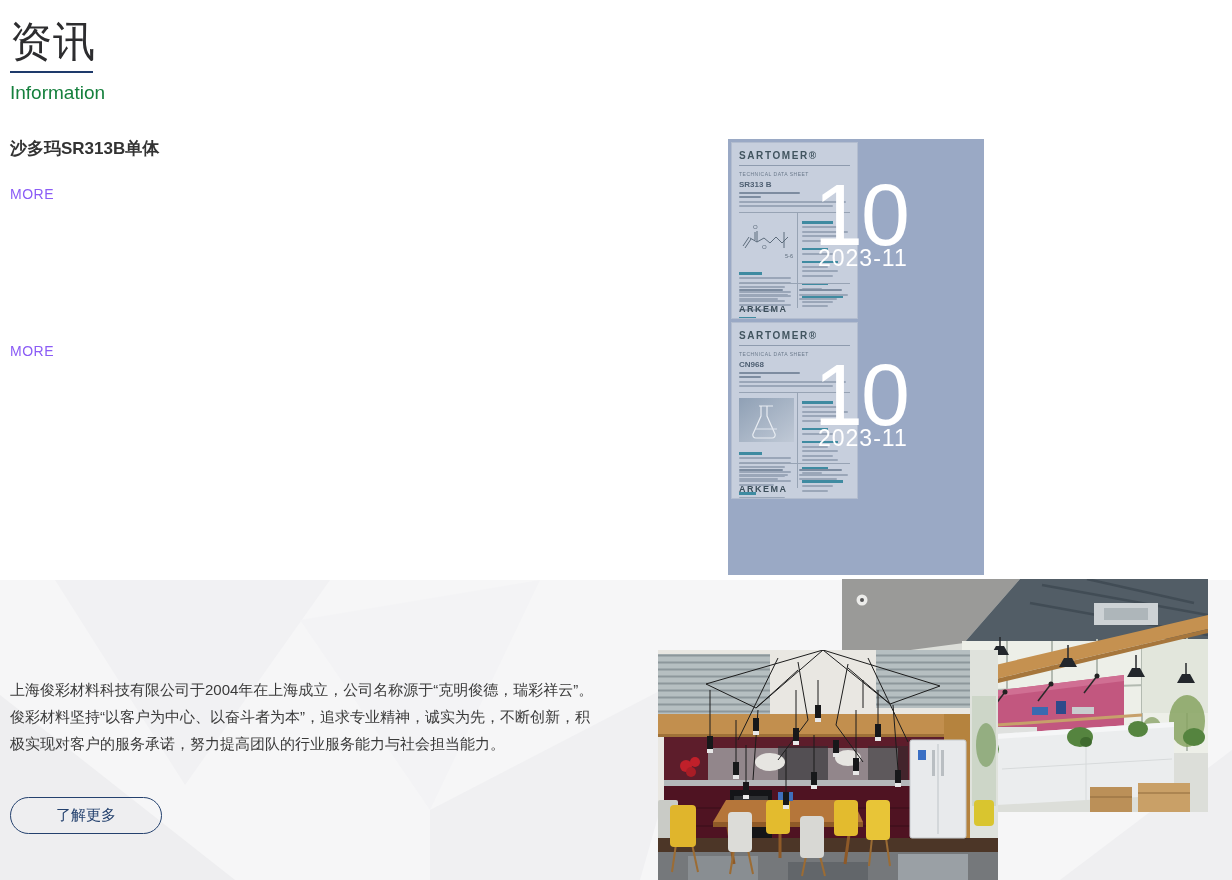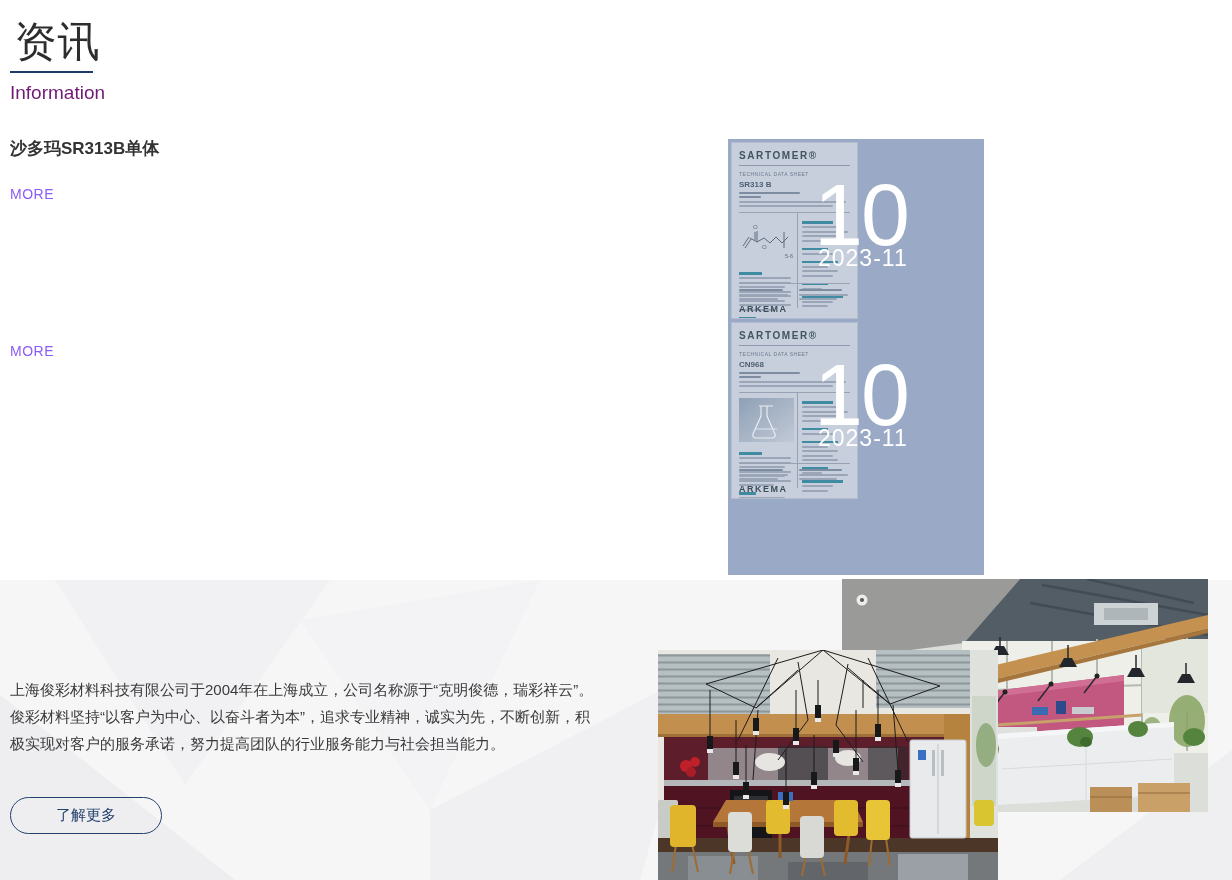--- a/index.html
+++ b/index.html
@@ -6,23 +6,23 @@
   html,body { margin:0; padding:0; background:#ffffff; }
   .page {
     position:relative; width:1232px; height:880px; overflow:hidden;
     background:#ffffff;
     font-family:"Liberation Sans","DejaVu Sans",sans-serif;
     -webkit-font-smoothing:antialiased;
   }
 
   
   .sec-head { position:absolute; left:10px; }
-  .sec-title { margin:0; font-size:42px; line-height:1.18; font-weight:400; color:#2d2d2f; letter-spacing:1px;text-align:center; }
+  .sec-title { margin:0; font-size:42px; line-height:1.18; font-weight:400; color:#2d2d2f; letter-spacing:1px; }
   .title-rule { width:83px; height:2px; background:#1e3a6b; margin-top:4px; }
-  .sec-sub { margin-top:9px; font-size:19px; color:#701a75; }
+  .sec-sub { margin-top:9px; font-size:19px; color:#15803d; }
 
   
   .news { position:absolute; left:0; top:0; width:1232px; height:580px; background:#fff; }
   .news-head { top:17px; }
   .news-item { position:absolute; left:10px; width:640px; }
   .news-item.n1 { top:137px; }
   .news-item.n2 { top:317px; }
   .news-item h3 { margin:0; font-size:17px; font-weight:bold; color:#333333; cursor:pointer; }
   .more-link { display:inline-block; margin-top:26px; font-size:14px; color:#8b5cf6; text-decoration:none; cursor:pointer; letter-spacing:0.5px; }
 

